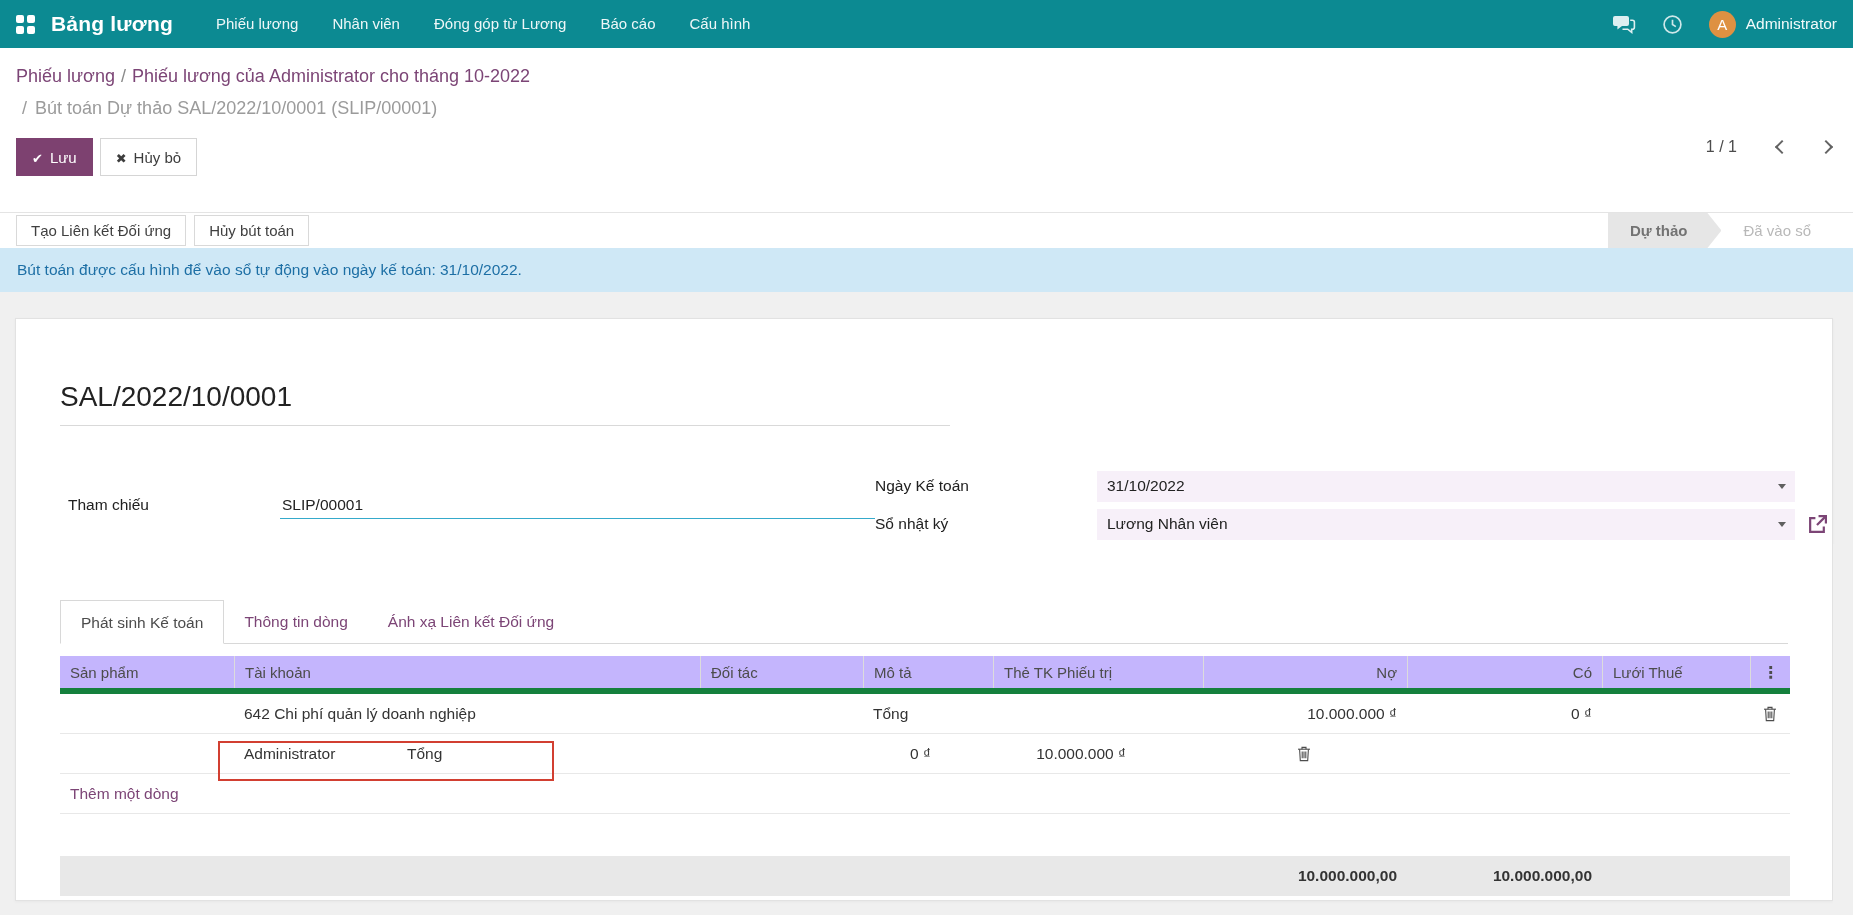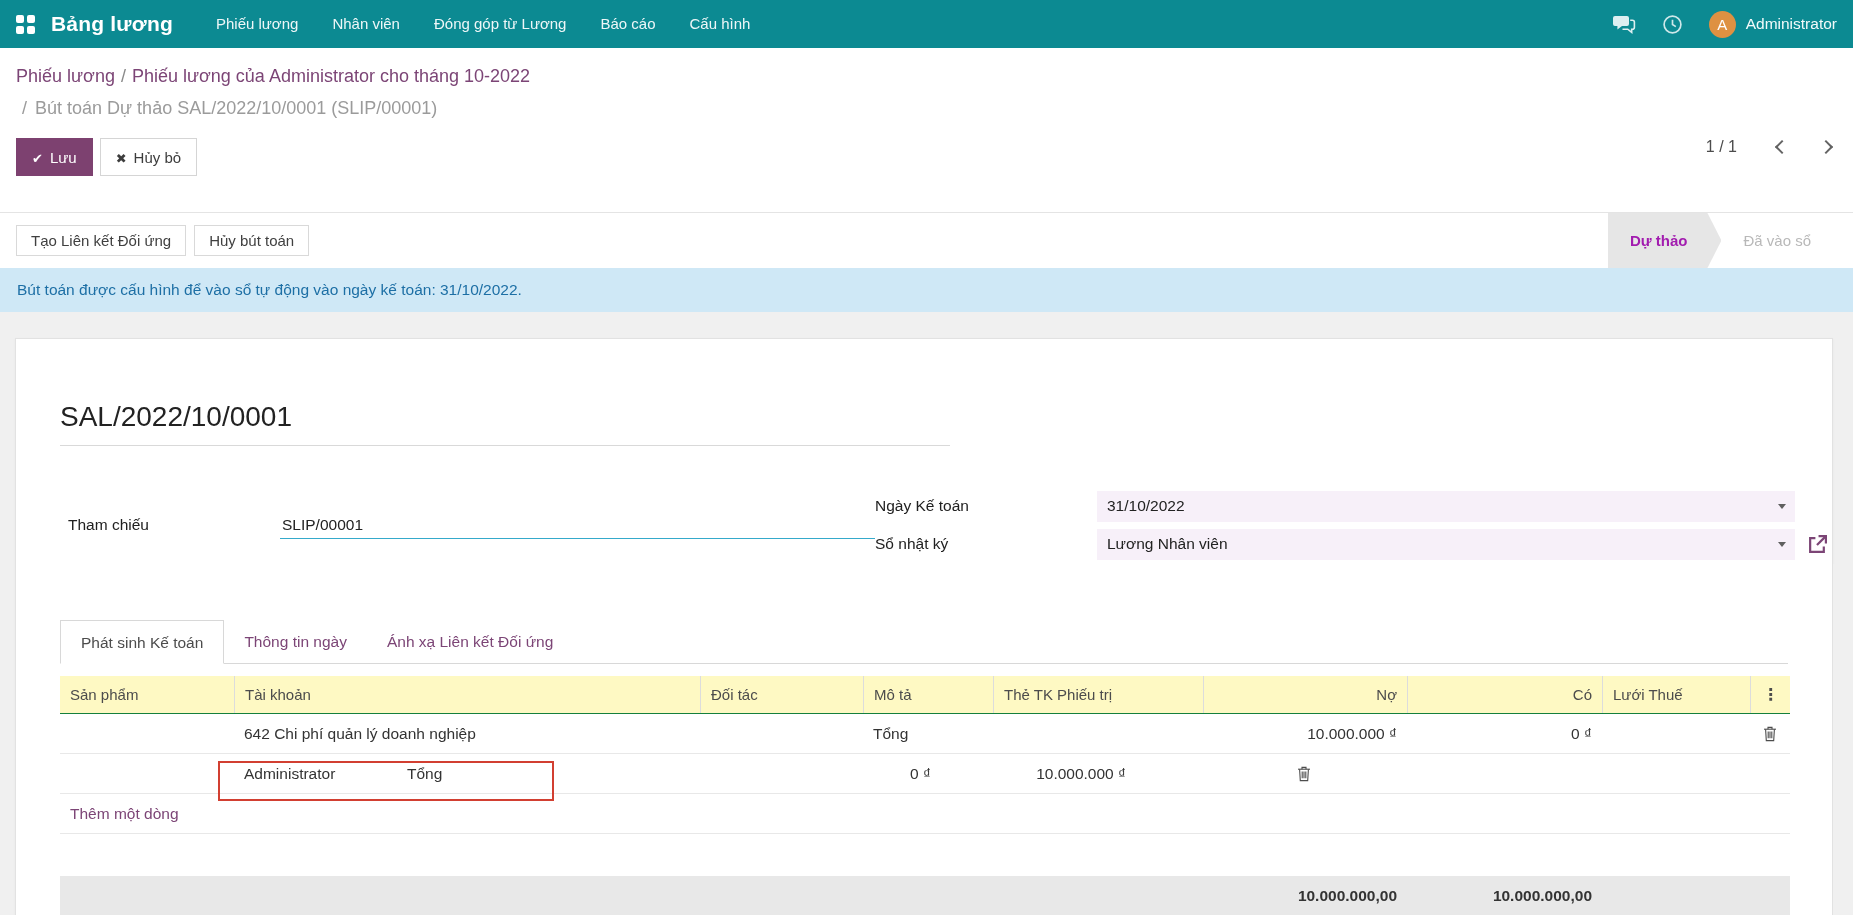--- a/index.html
+++ b/index.html
@@ -44,29 +44,29 @@
   .btn .gl { margin-right:7px; font-size:13px; }
   .btn-primary { background:#7d4170; border-color:#7d4170; color:#fff; margin-right:7px; }
   .pager { margin-left:auto; display:flex; align-items:center; color:#4c4c4c;
     font-size:16px; padding-right:22px; }
   .chev { display:inline-block; width:10px; height:10px;
     border-top:2.6px solid #636363; border-right:2.6px solid #636363; cursor:pointer; }
   .chev.prev { transform:rotate(-135deg); margin-left:40px; }
   .chev.next { transform:rotate(45deg);  margin-left:34px; }
 
   
-  .control-bar { background:#fff; border-top:1px solid #e4e4e4; height:56px;
+  .control-bar { background:#fff; border-top:1px solid #e4e4e4; height:36px;
     display:flex; align-items:stretch; padding-left:16px; }
   .cb-buttons { display:flex; align-items:center; gap:8px; }
   .cb-btn { font-size:15px; height:31px; padding:0 14px; border:1px solid #d9d9d9;
     background:#fff; color:#404040; cursor:pointer; }
   .statusbar { margin-left:auto; display:flex; align-items:stretch; padding-right:20px; }
   .status-step { display:flex; align-items:center; padding:0 22px;
     font-size:15px; color:#b8b8b8; cursor:pointer; }
-  .status-step.active { background:#e6e6e6; color:#a21caf; font-weight:700;
+  .status-step.active { background:#e6e6e6; color:#737373; font-weight:700;
     padding-right:34px;
     clip-path:polygon(0 0, calc(100% - 14px) 0, 100% 50%, calc(100% - 14px) 100%, 0 100%); }
 
   
   .info-banner { height:44px; background:#cfe8f6; color:#1d6fa5;
     display:flex; align-items:center; padding:0 17px; font-size:15.5px; }
 
   
   .content { height:619px; padding:26px 20px 0 15px; background:#f0f0f0; position:relative; }
   .right-strip { position:absolute; top:252px; right:0; width:20px; bottom:0; background:#f0f0f0; }
@@ -92,21 +92,21 @@
   .ext-icon { margin-left:12px; cursor:pointer; display:flex; }
 
   
   .tabs { display:flex; margin-top:54px; border-bottom:1px solid #d8d8d8; height:44px; }
   .tab { padding:0 20px; line-height:43px; font-size:15.5px; color:#7c4576; cursor:pointer; }
   .tab.active { background:#fff; color:#4c4c4c;
     border:1px solid #d8d8d8; border-bottom:1px solid #fff; margin-bottom:-1px; }
 
   
   .table-wrap { margin-top:12px; width:1730px; position:relative; }
-  .thead { display:flex; background:#fef9c3; height:38px; border-bottom:1px solid #15803d; }
+  .thead { display:flex; background:#c4b5fd; height:38px; border-bottom:6px solid #15803d; }
   .th { display:flex; align-items:center; padding:0 10px; font-size:15px; color:#4c4c4c;
     border-left:1px solid #dcdcdc; cursor:pointer; }
   .th:first-child { border-left:none; }
   .tr { display:flex; height:40px; border-bottom:1px solid #e8e8e8; background:#fff; cursor:pointer; }
   .td { display:flex; align-items:center; padding:0 10px; font-size:15.5px; color:#333;
     overflow:hidden; white-space:nowrap; }
   .c-sp { width:174px; } .c-tk { width:466px; } .c-dt { width:163px; }
   .c-mt { width:130px; } .c-tq { width:210px; }
   .c-no { width:204px; justify-content:flex-end; text-align:right; }
   .c-co { width:195px; justify-content:flex-end; text-align:right; }
@@ -227,21 +227,21 @@
                 <path d="M11 2h7v7"></path>
                 <path d="M17.5 2.5L9.5 10.5"></path>
             </svg>
           </div>
         </div>
       </div>
     </div>
 
     <div class="tabs">
         <div class="tab active">Phát sinh Kế toán</div>
-        <div class="tab">Thông tin ngày</div>
+        <div class="tab">Thông tin dòng</div>
         <div class="tab">Ánh xạ Liên kết Đối ứng</div>
       </div>
 
     <div class="table-wrap">
       <div class="thead">
           <div class="th c-sp">Sản phẩm</div>
           <div class="th c-tk">Tài khoản</div>
           <div class="th c-dt">Đối tác</div>
           <div class="th c-mt">Mô tả</div>
           <div class="th c-tq">Thẻ TK Phiếu trị</div>

